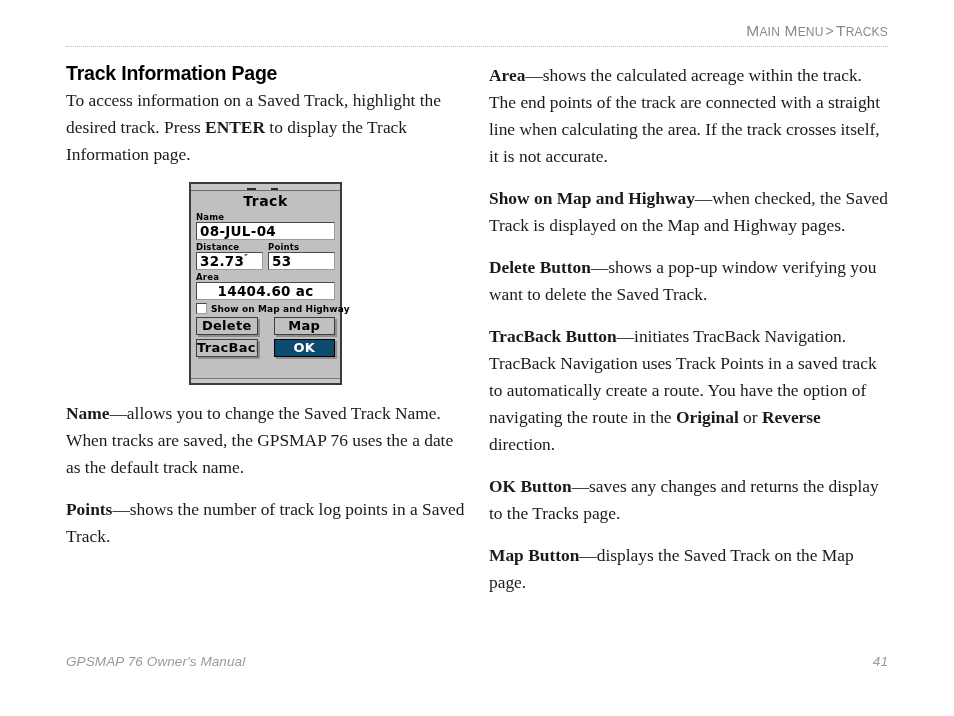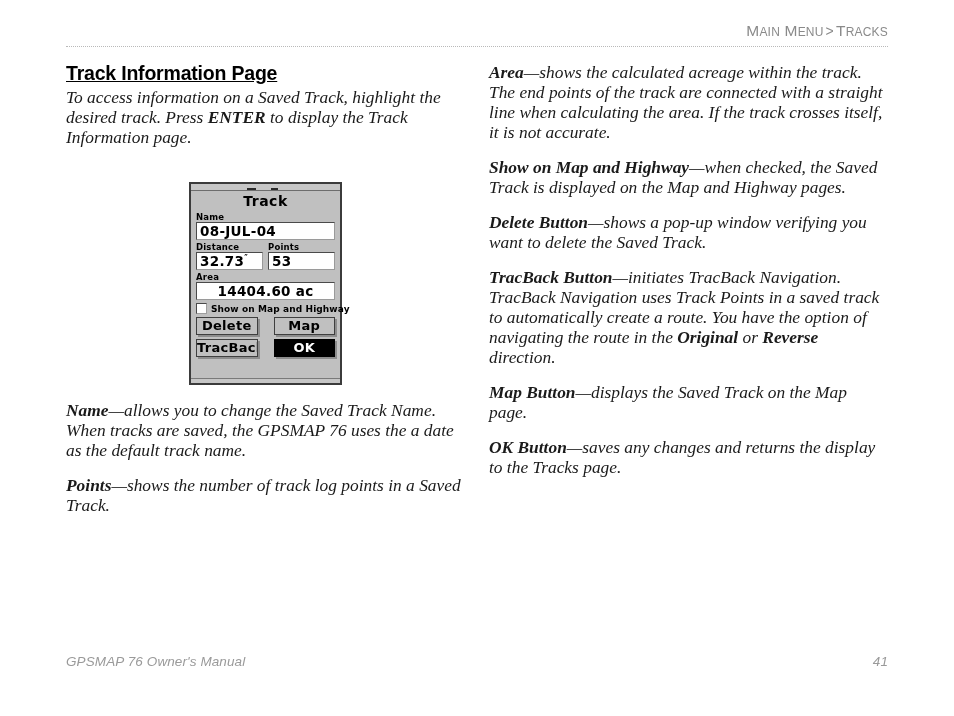--- a/index.html
+++ b/index.html
@@ -57,30 +57,28 @@
   .col-left  { left: 66px; }
   .col-right { left: 489px; width: 400px; }
 
   h1.section-title {
     margin: 0 0 2px 0;
     font-family: "Liberation Sans", sans-serif;
     font-size: 19.5px;
     font-weight: bold;
     letter-spacing: -0.2px;
     color: #000;
-    text-decoration: underline;
   }
 
   p.body {
     margin: 0 0 15px 0;
     font-size: 17.4px;
-    line-height: 20px;
+    line-height: 27px;
     text-align: left;
     color: #1a1a1a;
-    font-style: italic;
   }
   p.body b { font-weight: bold; }
 
   
   .device-figure {
     position: absolute;
     left: 189px;
     top: 182px;
     width: 153px;
     height: 203px;
@@ -219,21 +217,21 @@
     font-weight: bold;
     letter-spacing: 0.3px;
     background: #c0c0c0;
     border: 1px solid #3f3f3f;
     box-sizing: border-box;
     box-shadow: 2px 2px 0 0 #8d8d8d;
     overflow: hidden;
     white-space: nowrap;
   }
   .dev-btn.selected {
-    background: #000000;
+    background: #0c4a6e;
     color: #ffffff;
     border-color: #000000;
     text-align: center;
   }
 
   
   .footer {
     position: absolute;
     left: 66px;
     top: 654px;
@@ -321,23 +319,23 @@
 
   <div class="col col-right">
     <p class="body"><b>Area</b><span>—</span><span>shows the calculated acreage within the track. The end points of the track are connected with a straight line when calculating the area. If the track crosses itself, it is not accurate.</span></p>
 
     <p class="body"><b>Show on Map and Highway</b><span>—</span><span>when checked, the Saved Track is displayed on the Map and Highway pages.</span></p>
 
     <p class="body"><b>Delete Button</b><span>—</span><span>shows a pop-up window verifying you want to delete the Saved Track.</span></p>
 
     <p class="body"><b>TracBack Button</b><span>—</span><span>initiates TracBack Navigation. TracBack Navigation uses Track Points in a saved track to automatically create a route. You have the option of navigating the route in the </span><b>Original</b><span> or </span><b>Reverse</b><span> direction.</span></p>
 
+    <p class="body"><b>OK Button</b><span>—</span><span>saves any changes and returns the display to the Tracks page.</span></p>
+
     <p class="body"><b>Map Button</b><span>—</span><span>displays the Saved Track on the Map page.</span></p>
-
-    <p class="body"><b>OK Button</b><span>—</span><span>saves any changes and returns the display to the Tracks page.</span></p>
   </div>
 
   <div class="footer">
     <span>GPSMAP 76 Owner's Manual</span>
     <span>41</span>
   </div>
 
 </div>
 
 </body></html>

